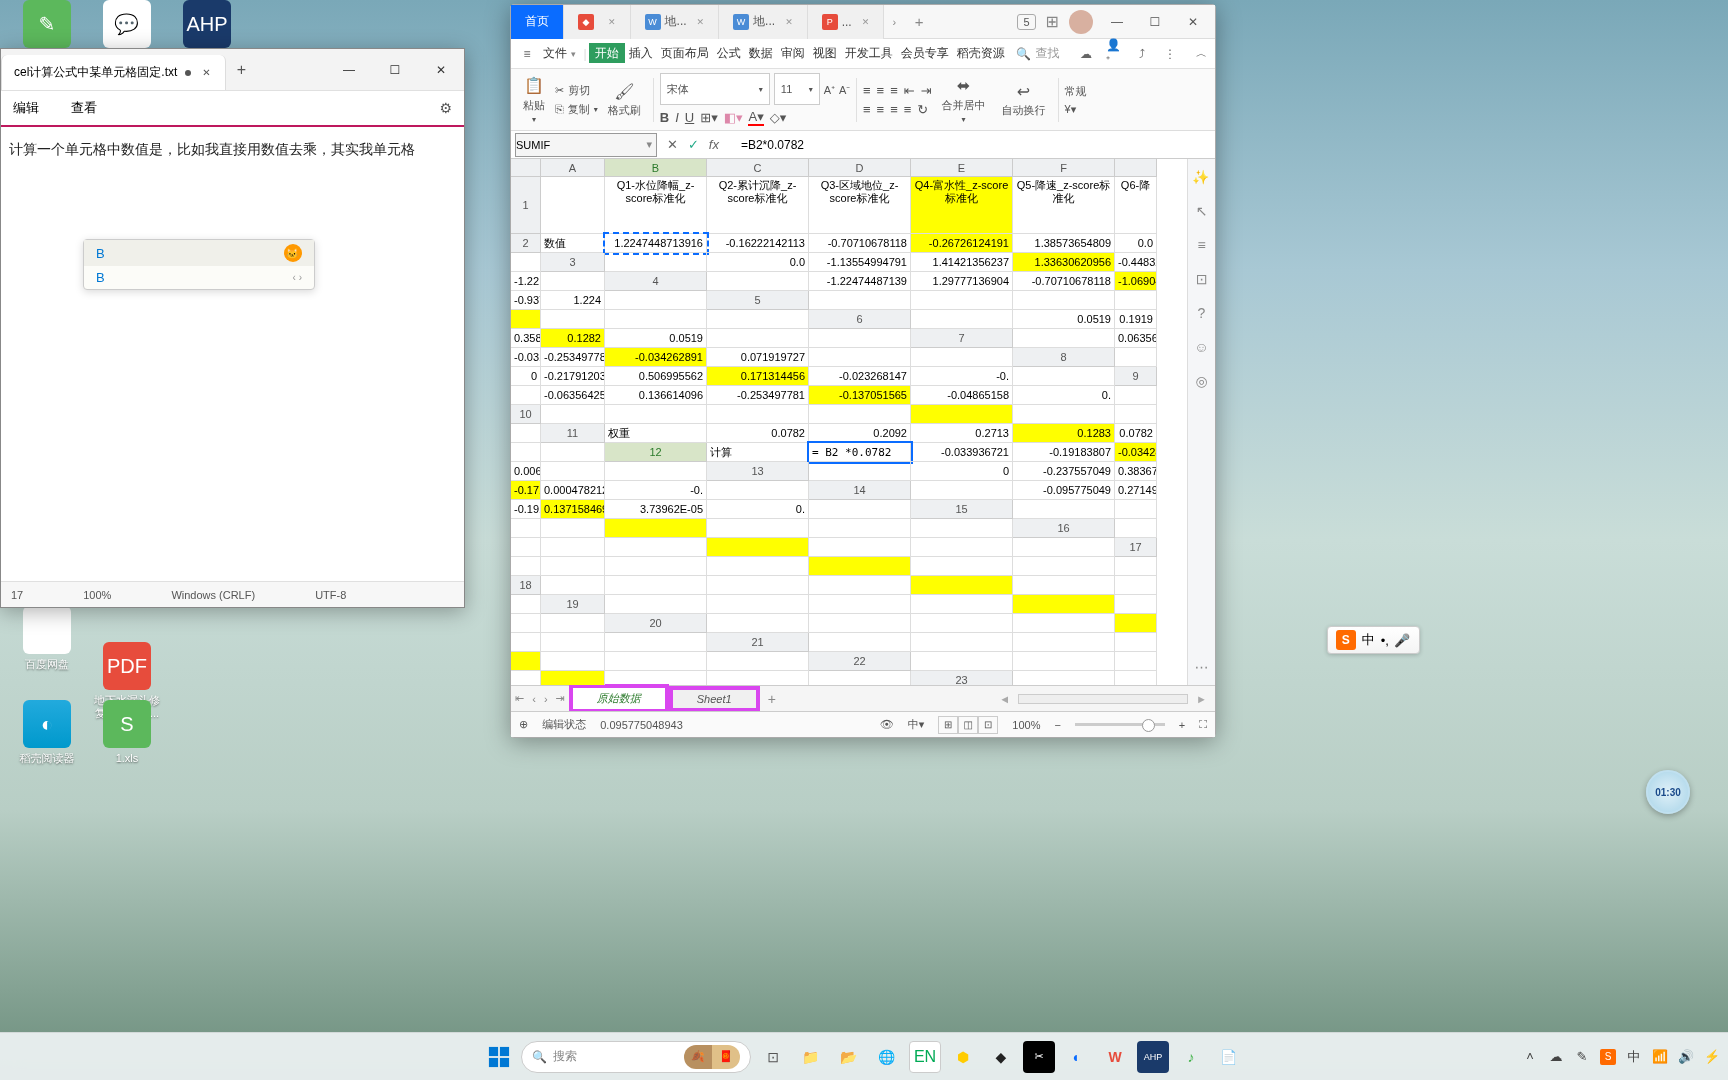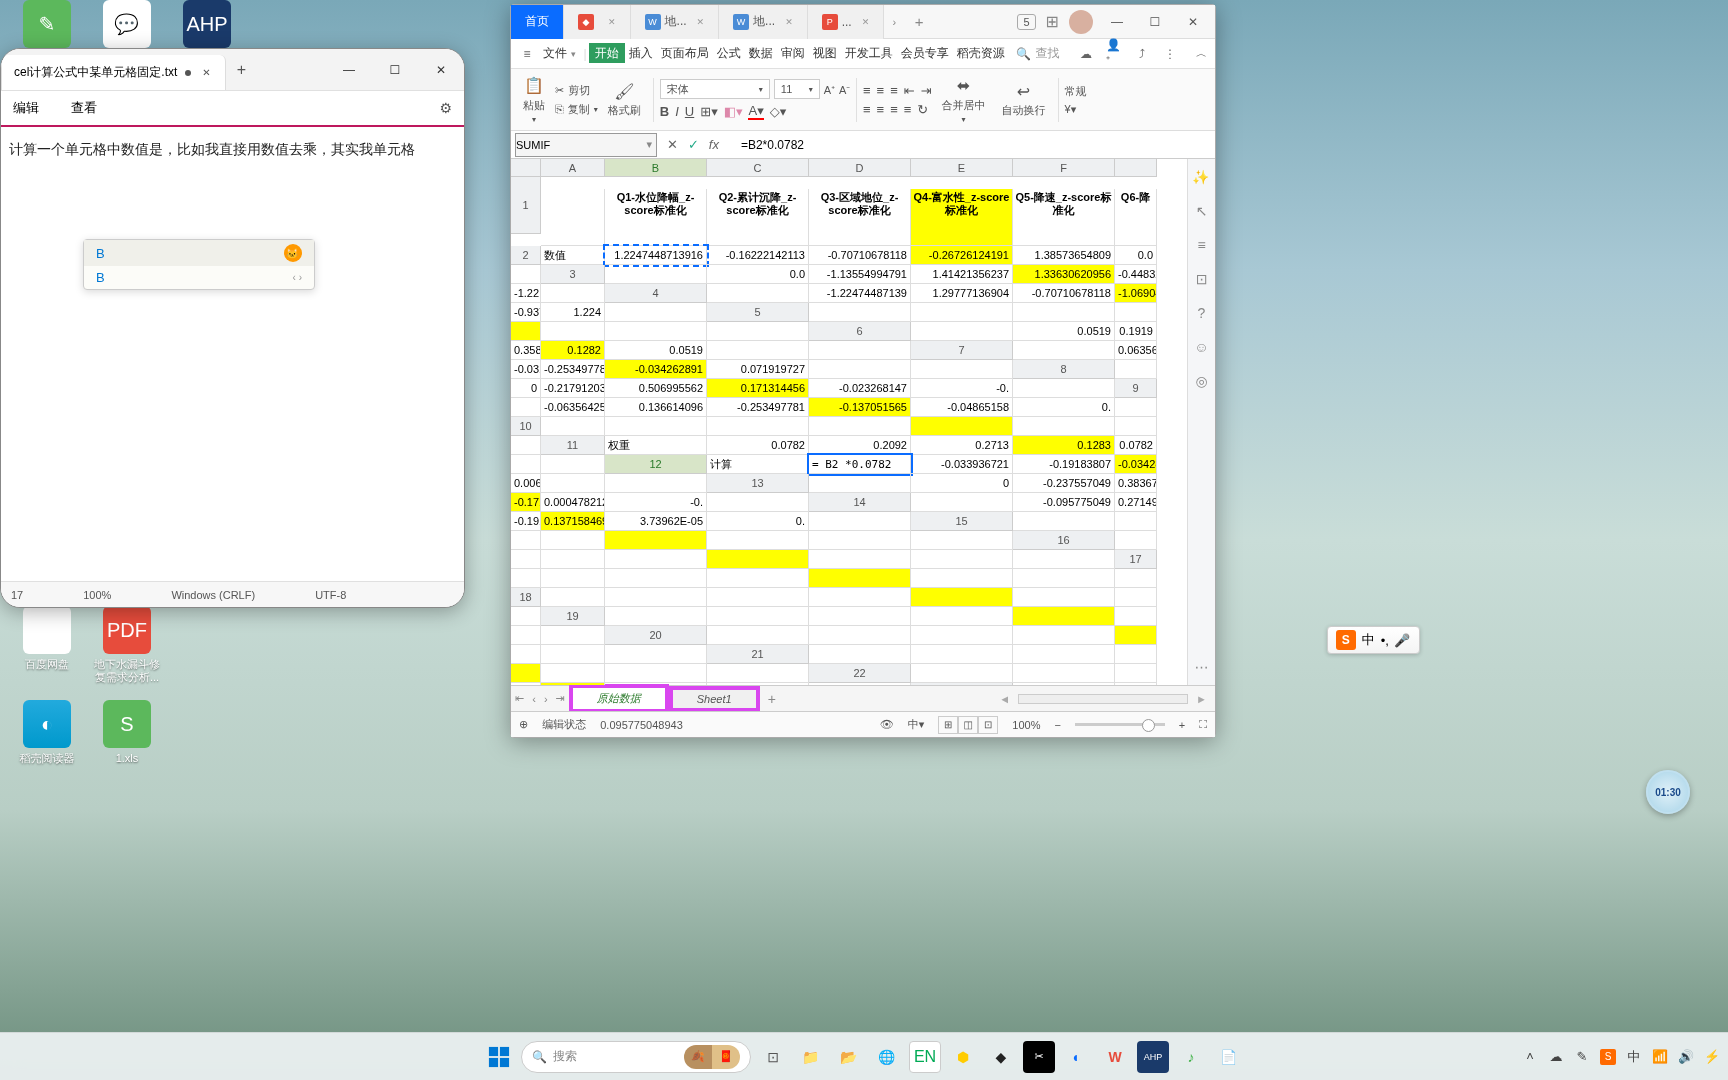--- a/index.html
+++ b/index.html
@@ -4,21 +4,21 @@
 <style>
 * { margin: 0; padding: 0; box-sizing: border-box; font-family: "Microsoft YaHei", Arial, sans-serif; }
 body { width: 1728px; height: 1080px; background: linear-gradient(180deg, #7aa8b8 0%, #a8c8d4 25%, #c9ddd8 50%, #b8cec5 75%, #6a8c7a 100%); position: relative; overflow: hidden; }
 
 
 .desktop-icon { position: absolute; width: 70px; text-align: center; color: #fff; font-size: 12px; }
 .desktop-icon .icon-img { width: 48px; height: 48px; margin: 0 auto 4px; border-radius: 6px; display: flex; align-items: center; justify-content: center; font-size: 20px; color: #fff; }
 .desktop-icon .label { text-shadow: 0 1px 2px rgba(0,0,0,0.6); font-size: 11px; line-height: 1.2; }
 
 
-.notepad { position: absolute; left: 0; top: 48px; width: 465px; height: 560px; background: #fff; border: 1px solid #888; border-radius: 20px; box-shadow: 0 4px 20px rgba(0,0,0,0.3); overflow: hidden; }
+.notepad { position: absolute; left: 0; top: 48px; width: 465px; height: 560px; background: #fff; border: 1px solid #888; border-radius: 0; box-shadow: 0 4px 20px rgba(0,0,0,0.3); overflow: hidden; }
 .notepad-titlebar { height: 42px; background: #f3f3f3; border-bottom: 1px solid #e0e0e0; display: flex; align-items: stretch; }
 .notepad-tab { padding: 0 12px; display: flex; align-items: center; font-size: 12px; background: #fff; border-right: 1px solid #ddd; border-left: 1px solid #ddd; border-radius: 6px 6px 0 0; margin-top: 6px; }
 .notepad-tab .dot { width: 6px; height: 6px; background: #555; border-radius: 50%; margin-left: 8px; }
 .notepad-close { width: 14px; height: 14px; margin-left: 8px; display: flex; align-items: center; justify-content: center; font-size: 10px; color: #555; }
 .notepad-newtab { width: 30px; display: flex; align-items: center; justify-content: center; font-size: 16px; color: #555; }
 .notepad-winbtns { margin-left: auto; display: flex; }
 .notepad-winbtns div { width: 46px; display: flex; align-items: center; justify-content: center; font-size: 12px; color: #333; }
 .notepad-menubar { height: 36px; display: flex; align-items: center; padding: 0 12px; gap: 32px; font-size: 13px; border-bottom: 2px solid #be185d; }
 .notepad-settings { margin-left: auto; font-size: 14px; color: #555; }
 .notepad-content { padding: 12px 8px; font-size: 14px; line-height: 1.5; color: #222; }
@@ -55,42 +55,42 @@
 .wps-menu .collapse { margin-left: 6px; font-size: 11px; color: #555; }
 
 .wps-ribbon { height: 62px; display: flex; align-items: center; padding: 0 6px; border-bottom: 1px solid #ddd; background: #fafafa; gap: 4px; font-size: 11px; color: #555; }
 .ribbon-group { display: flex; flex-direction: column; align-items: center; padding: 0 6px; gap: 2px; }
 .ribbon-btn-lg { display: flex; flex-direction: column; align-items: center; gap: 2px; }
 .ribbon-btn-lg .ricon { width: 20px; height: 20px; display: flex; align-items: center; justify-content: center; font-size: 16px; }
 .ribbon-sep { width: 1px; height: 44px; background: #e0e0e0; margin: 0 2px; }
 .ribbon-stack { display: flex; flex-direction: column; gap: 4px; }
 .ribbon-hbtn { display: flex; align-items: center; gap: 4px; }
 .font-row { display: flex; gap: 4px; align-items: center; }
-.font-sel { border: 1px solid #ccc; background: #fff; font-size: 11px; height: 20px; display: flex; align-items: center; padding: 0 6px; }
+.font-sel { border: 1px solid #ccc; background: #fff; font-size: 11px; height: 32px; display: flex; align-items: center; padding: 0 6px; }
 .icon-row { display: flex; gap: 6px; align-items: center; font-size: 13px; }
 .icon-row span { color: #555; }
 
 .wps-fnrow { height: 28px; display: flex; align-items: center; border-bottom: 1px solid #ccc; font-size: 12px; }
 .namebox { width: 142px; height: 24px; border: 1px solid #999; margin-left: 4px; display: flex; align-items: center; justify-content: center; font-size: 11px; background: #f5f5f5; }
 .namebox .dd { margin-left: auto; padding: 0 4px; color: #888; }
 .fn-btns { display: flex; gap: 10px; padding: 0 10px; color: #666; font-size: 13px; }
 .fn-btns .chk { color: #2a8; }
 .fn-btns .xmark { color: #666; }
 .fx-label { font-style: italic; padding-right: 6px; }
 .fx-input { flex: 1; padding: 0 6px; }
 
 .sheet-wrap { flex: 1; position: relative; overflow: hidden; display: flex; }
 .sheet-scroll { flex: 1; overflow: hidden; position: relative; }
 .sheet { display: grid; grid-template-columns: 30px 64px 102px 102px 102px 102px 102px 42px; font-size: 11px; }
 .colhdr { background: #eef0f2; border-right: 1px solid #ccc; border-bottom: 1px solid #ccc; text-align: center; height: 18px; line-height: 18px; color: #555; }
 .colhdr.active { background: #d8e5c8; color: #2a7a2a; }
 .rowhdr { background: #eef0f2; border-right: 1px solid #ccc; border-bottom: 1px solid #ccc; text-align: center; height: 19px; line-height: 19px; color: #555; }
 .rowhdr.active { background: #d8e5c8; color: #2a7a2a; }
 .cell { border-right: 1px solid #ddd; border-bottom: 1px solid #ddd; height: 19px; line-height: 19px; padding: 0 3px; overflow: hidden; white-space: nowrap; text-align: right; }
-.cell.hdrcell { height: 57px; text-align: center; line-height: 1.2; padding: 2px; white-space: normal; background: #fff; font-weight: 700; margin-top: 12px; }
+.cell.hdrcell { height: 57px; text-align: center; line-height: 1.2; padding: 2px; white-space: normal; background: #fff; font-weight: 400; }
 .cell.yellow { background: #ffff00; }
 .cell.left { text-align: left; }
 .cell.editing { outline: 2px solid #0a6cff; background: #fff; text-align: left; font-family: monospace; }
 .cell.ref-b2 { outline: 2px dashed #0a6cff; }
 
 .sheet-side { width: 28px; background: #f5f6f8; border-left: 1px solid #ddd; display: flex; flex-direction: column; align-items: center; padding-top: 10px; gap: 18px; font-size: 14px; color: #888; }
 
 .sheet-tabs { height: 26px; border-top: 1px solid #ccc; display: flex; align-items: center; background: #f5f5f5; font-size: 11px; }
 .sheet-tabs .nav { padding: 0 4px; color: #888; }
 .sheet-tab { padding: 3px 24px; background: #fff; border: 4px solid #d946ef; color: #2a7a2a; font-style: italic; }
@@ -135,21 +135,21 @@
       <div class="label"></div>
     </div>
     <div class="desktop-icon" style="left: 172px; top: 0px;">
       <div class="icon-img" style="background:#1a3a6a">AHP</div>
       <div class="label"></div>
     </div>
     <div class="desktop-icon" style="left: 12px; top: 606px;">
       <div class="icon-img" style="background:#fff">∞</div>
       <div class="label">百度网盘</div>
     </div>
-    <div class="desktop-icon" style="left: 92px; top: 606px;">
+    <div class="desktop-icon" style="left: 92px; top: 642px;">
       <div class="icon-img" style="background:#e74c3c">PDF</div>
       <div class="label">地下水漏斗修复需求分析...</div>
     </div>
     <div class="desktop-icon" style="left: 12px; top: 700px;">
       <div class="icon-img" style="background:linear-gradient(#2ad,#09c)">◐</div>
       <div class="label">稻壳阅读器</div>
     </div>
     <div class="desktop-icon" style="left: 92px; top: 700px;">
       <div class="icon-img" style="background:#5cb85c">S</div>
       <div class="label">1.xls</div>

